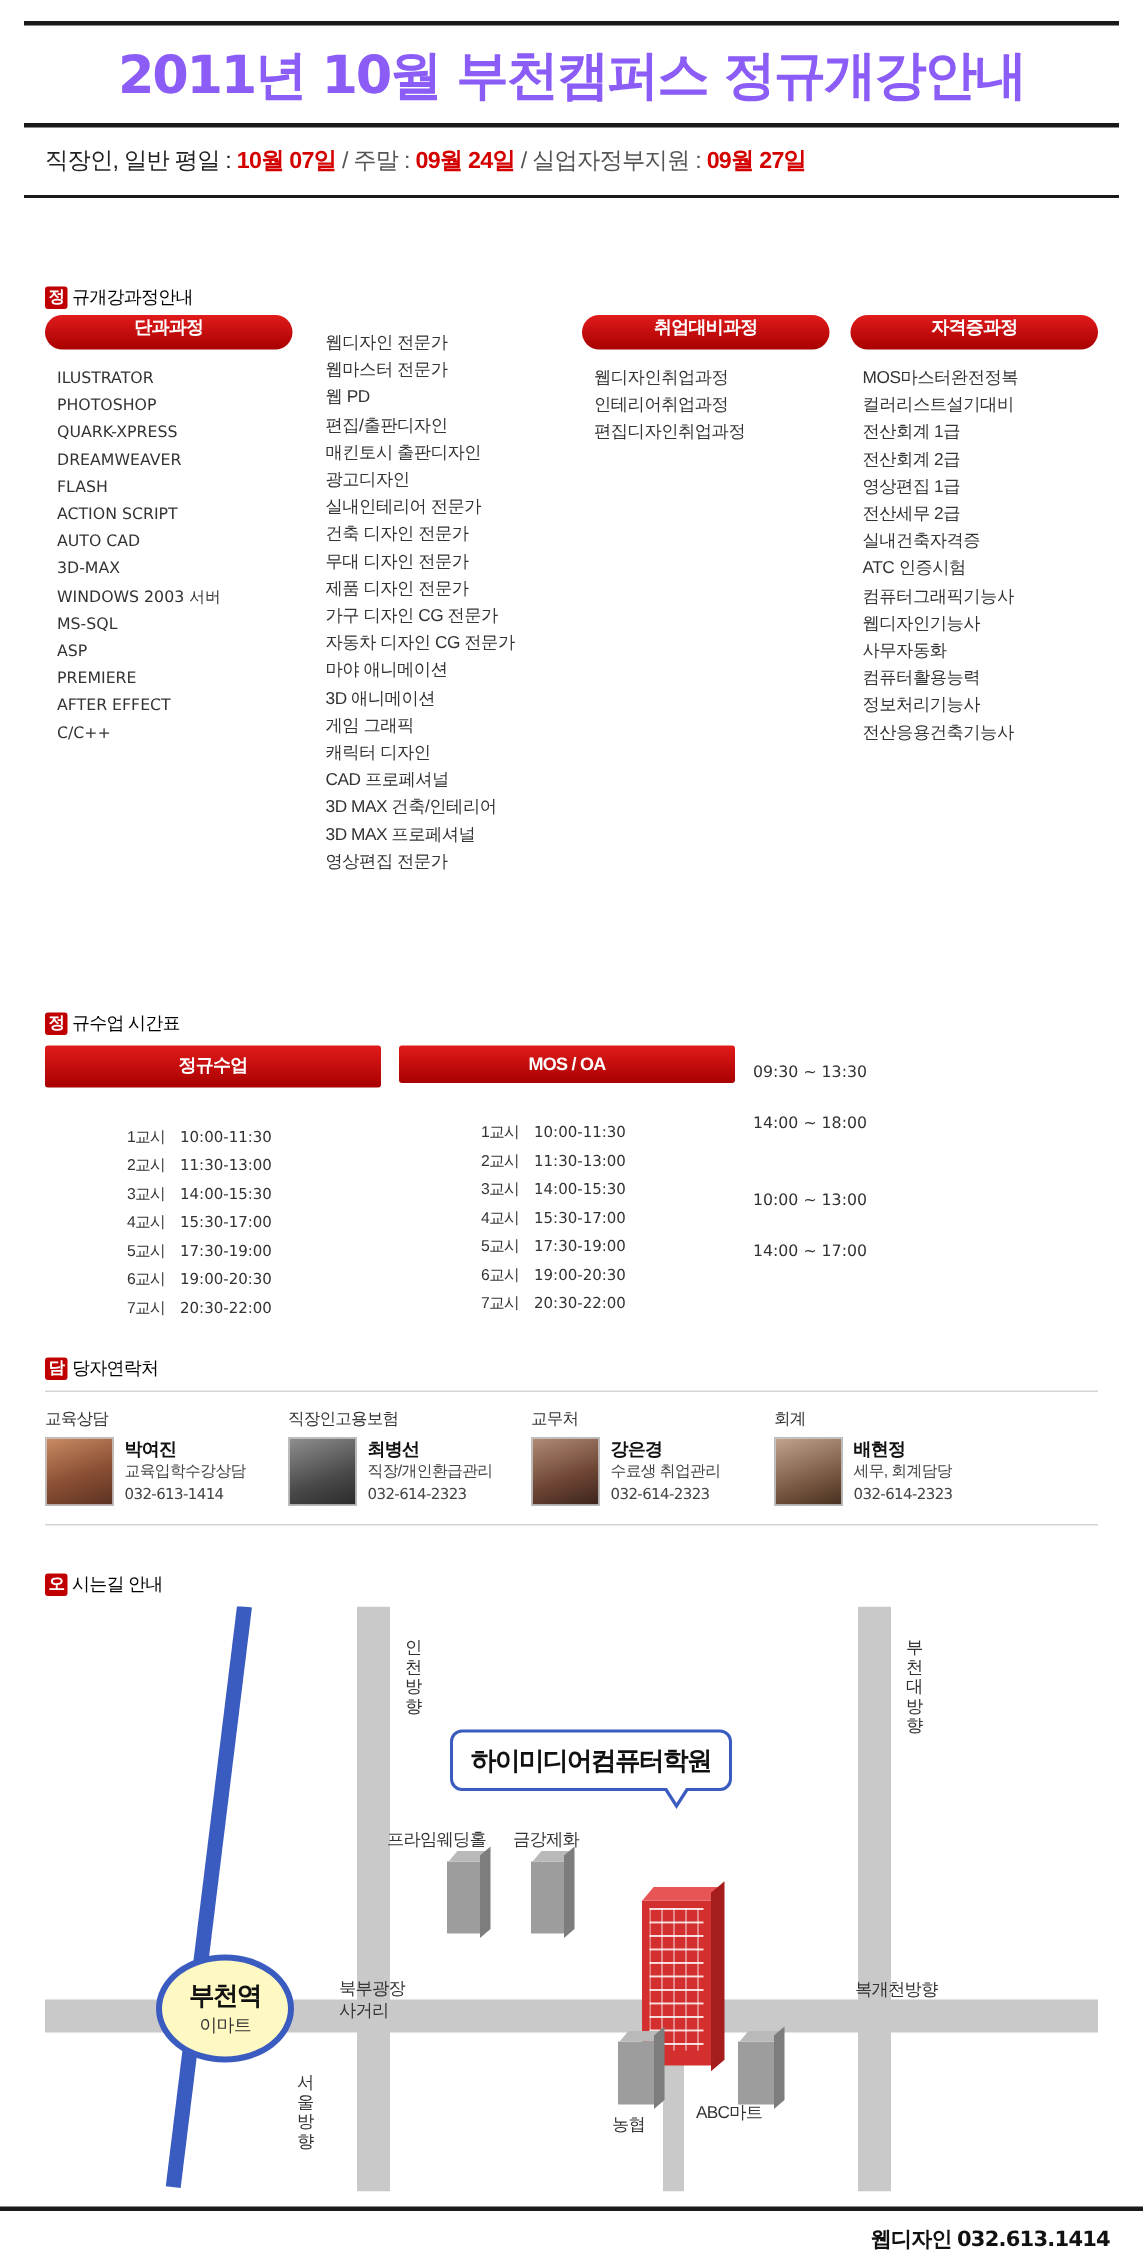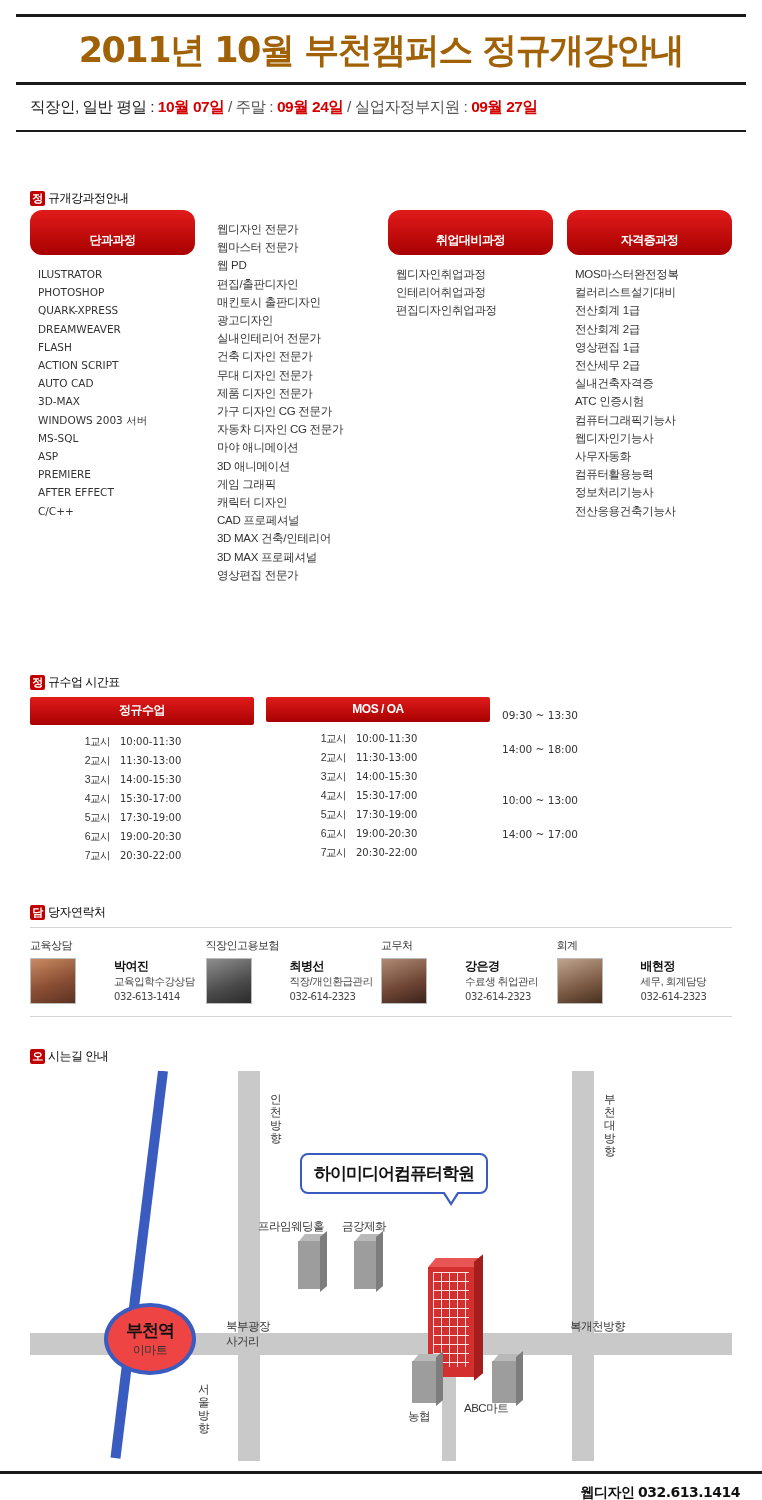--- a/index.html
+++ b/index.html
@@ -19,21 +19,21 @@
     margin: 14px 16px 0 16px;
     border-top: 3px solid #1a1a1a;
     border-bottom: 3px solid #1a1a1a;
     padding: 10px 0 8px 0;
   }
   .header h1 {
     margin: 0;
     font-size: 35px;
     font-weight: bold;
     letter-spacing: -1.5px;
-    color: #a16207;
+    color: #8b5cf6;
     text-align: center;
     font-family: "DejaVu Sans", sans-serif;
   }
   .subheader {
     margin: 0 16px;
     border-bottom: 2px solid #1a1a1a;
     padding: 12px 0 12px 14px;
     font-size: 15.5px;
     color: #222;
     letter-spacing: -0.5px;
@@ -60,80 +60,80 @@
   
   .courses {
     position:absolute; left:30px; top:196px; width:702px;
     display:flex; gap: 14px;
   }
   .col { width: 166px; }
   .col-head {
     background: linear-gradient(#e11b1b, #a80000);
     color: #fff; text-align:center;
     font-size: 12px; font-weight: bold;
-    padding: 22px 0 6px 0;
+    padding: 0 0 6px 0;
     letter-spacing: -0.5px;
     border-radius: 12px;
   }
   .col ul { list-style:none; margin: 10px 0 0 0; padding: 0 0 0 8px; }
   .col li { font-size: 11.5px; line-height: 18.2px; color: #333; letter-spacing: -0.3px; }
   .col.latin li { font-family: "DejaVu Sans", sans-serif; font-size: 10.5px; letter-spacing:0; }
 
   
   .timetable-wrap { position:absolute; left:30px; top:660px; width:702px; }
   .tt-cols { display:flex; gap: 12px; margin-top: 6px; }
   .tt-col { width: 224px; }
   .tt-head {
     background: linear-gradient(#e11b1b, #a80000);
     color:#fff; font-size: 12px; font-weight:bold; text-align:center;
     padding: 5px 0 6px 0; border-radius:2px; letter-spacing:-0.5px;
   }
-  .tt-body { margin-top: 7px; padding-left: 48px; }
+  .tt-body { margin-top: 24px; padding-left: 48px; }
   .tt-row { display:flex; font-size: 10.5px; line-height: 19px; color:#333; }
   .tt-row .p { width: 42px; text-align:right; padding-right: 10px; letter-spacing:-0.5px;}
   .tt-row .t { font-family:"DejaVu Sans", sans-serif; font-size:10px; }
   .wk-body { margin-top: 10px; display:flex; }
   .wk-left { width: 84px; padding-left: 34px; }
   .wk-grp { font-size: 11px; color:#333; letter-spacing:-0.5px; }
   .wk-grp.a { margin-top: 12px; }
   .wk-grp.b { margin-top: 64px; }
   .wk-right { font-size: 10.5px; color:#333; font-family:"DejaVu Sans", sans-serif; }
   .wk-right div { line-height: 17px; }
   .wk-right .gap { height: 17px; }
 
   
   .contacts-wrap { position:absolute; left:30px; top:890px; width:702px; }
   .hr-line { border-top:1px solid #d5d5d5; margin-top:6px; }
   .contacts {
     display:flex; padding: 10px 0 12px 0; border-bottom:1px solid #d5d5d5;
   }
-  .ct { width: 176px; }
+  .ct { width: 162px; }
   .ct-dept { font-size: 11px; color:#333; margin-bottom: 5px; letter-spacing:-0.5px; }
-  .ct-row { display:flex;gap:31px; }
+  .ct-row { display:flex; }
   .ct-photo {
     width: 46px; height: 46px; border:1px solid #bbb; flex:0 0 46px;
     margin-right: 7px; overflow:hidden; position:relative;
   }
   .ct-info { font-size:10.5px; line-height: 15px; color:#444; letter-spacing:-0.4px; padding-top:1px;}
   .ct-name { font-weight: bold; color:#111; font-size: 12px; letter-spacing:-0.5px;}
   .ct-tel { font-family:"DejaVu Sans", sans-serif; font-size:10px; }
 
   
   .map-wrap { position:absolute; left:30px; top:1034px; width:702px; }
   .map {
     position:relative; width: 702px; height: 390px; background:#fff;
     margin-top: 6px; overflow:hidden;
   }
   .road { position:absolute; background:#c9c9c9; }
   .road-blue { position:absolute; background:#3a5bbf; }
   .v-label { font-size:12px; color:#333; letter-spacing:-0.5px; line-height:13px; width:14px; }
   .h-label { font-size:12px; color:#333; letter-spacing:-0.5px; }
   .station {
     position:absolute; width:92px; height:72px; border-radius:50%;
-    background:#ef4444; border:4px solid #3a5bbf;
+    background:#fef9c3; border:4px solid #3a5bbf;
     display:flex; flex-direction:column; align-items:center; justify-content:center;
   }
   .station .s1 { font-size:17px; font-weight:bold; color:#111; letter-spacing:-1px; }
   .station .s2 { font-size:12px; color:#333; letter-spacing:-0.5px; }
   .callout {
     position:absolute; background:#fff; border:2px solid #3a5bbf; border-radius:8px;
     padding:7px 12px; font-size:17px; font-weight:bold; color:#111; letter-spacing:-1px;
   }
   .callout:after {
     content:""; position:absolute; right:26px; bottom:-14px;

